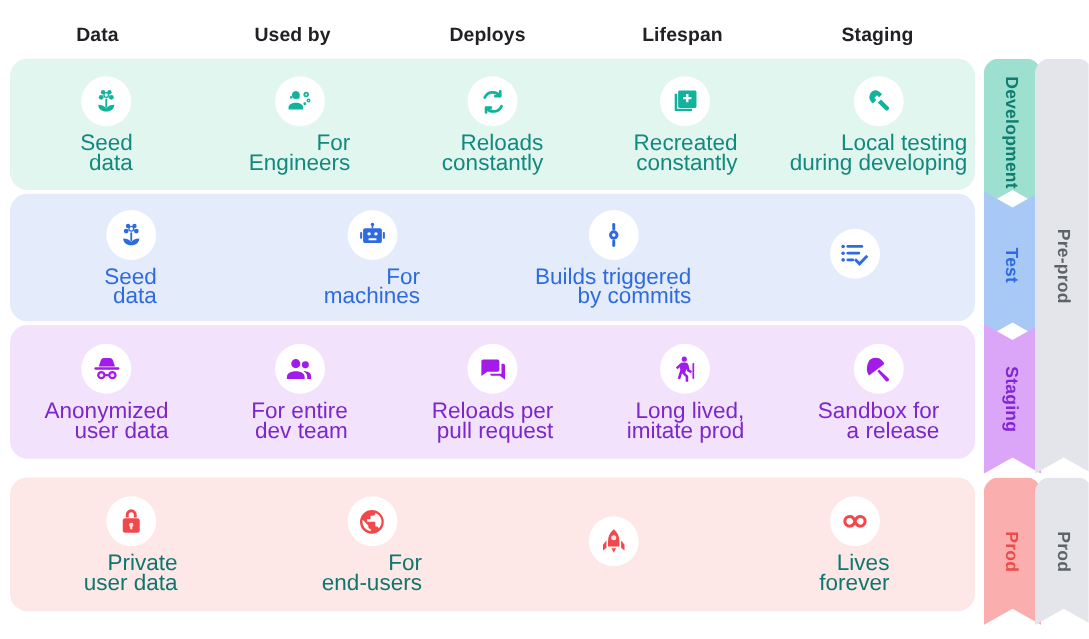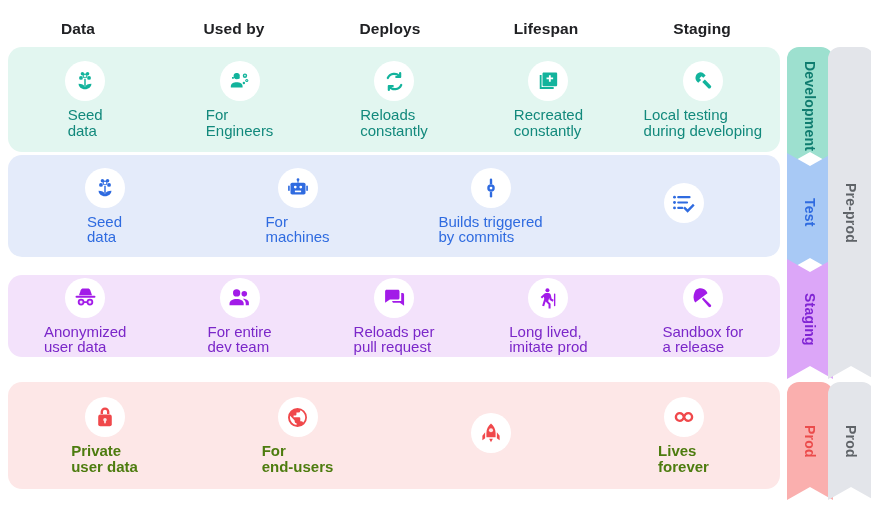--- a/index.html
+++ b/index.html
@@ -60,37 +60,37 @@
     height: 40px;
     border-radius: 50%;
     background: #ffffff;
     display: flex;
     align-items: center;
     justify-content: center;
     margin-bottom: 6px;
   }
   .icon-bubble svg { display: block; }
   .cell-label {
-    font-size: 15px;
+    font-size: 18px;
     line-height: 15.5px;
-    text-align: left;
+    text-align: right;
     white-space: pre-line;
     font-weight: normal;
   }
 
   
   #row-development { top: 47px;  height: 105px; background: #E2F6F0; }
   #row-test        { top: 155px; height: 102px; background: #E4EBFA; }
-  #row-staging     { top: 260px; height: 82px; background: #F3E2FB; margin-top: 15px; }
+  #row-staging     { top: 260px; height: 107px; background: #F3E2FB; }
   #row-prod        { top: 382px; height: 107px; background: #FDE7E7; }
 
   #row-development .cell-label { color: #12897C; }
   #row-test        .cell-label { color: #2F6BE0; }
   #row-staging     .cell-label { color: #7B27C9; }
-  #row-prod        .cell-label { color: #4d7c0f; font-weight: bold; }
+  #row-prod        .cell-label { color: #0f766e; }
 
   
   .chev {
     position: absolute;
     width: 46px;
     display: flex;
     align-items: center;
     justify-content: center;
   }
   .chev-label {

